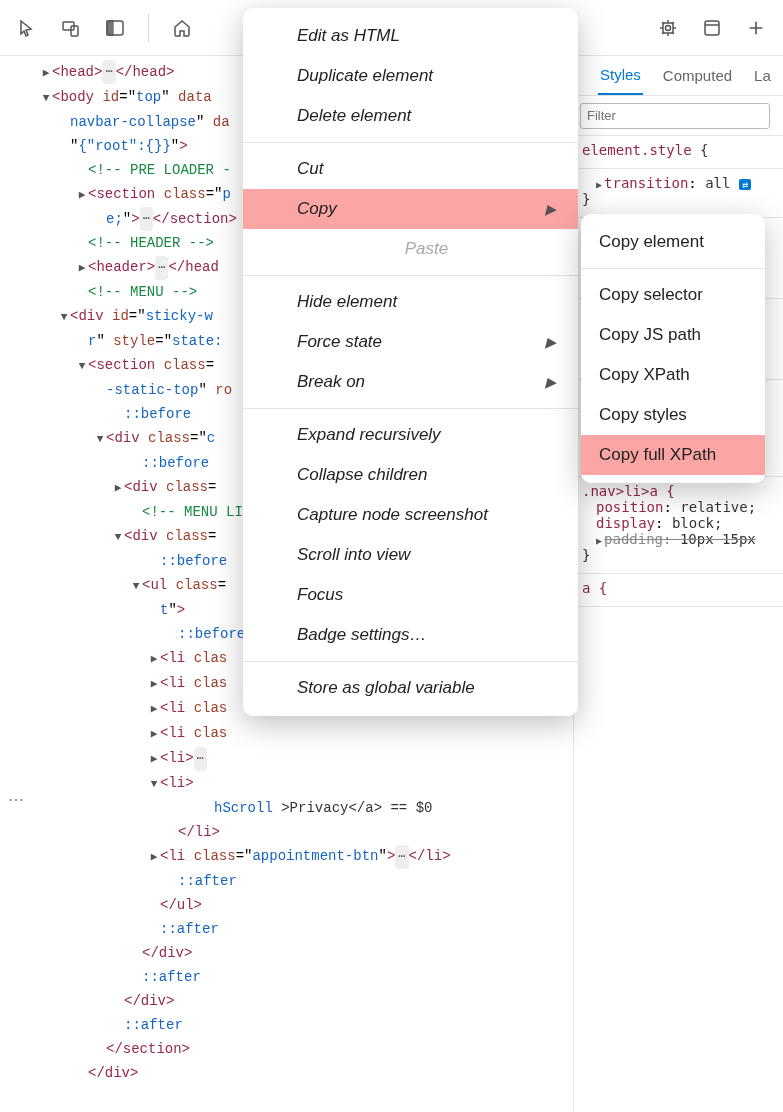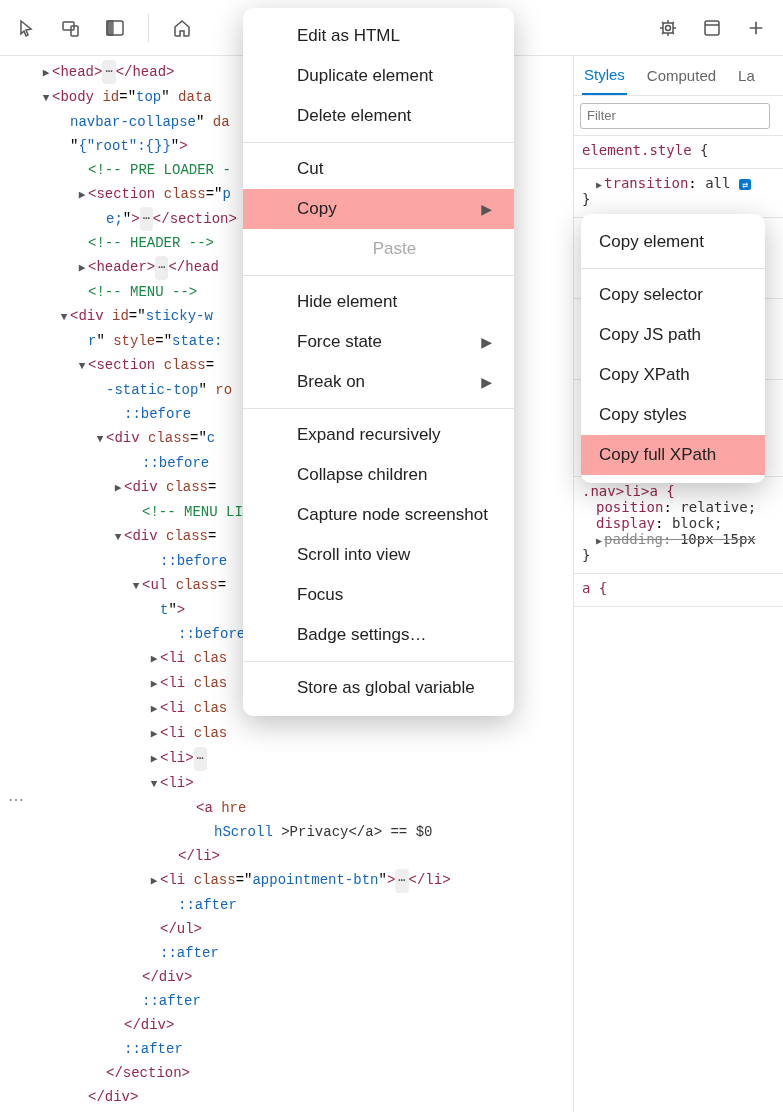--- a/index.html
+++ b/index.html
@@ -74,21 +74,21 @@
       display: flex;
       border-bottom: 1px solid #e5e5e5;
       height: 40px;
       align-items: center;
       padding: 0 8px;
       gap: 18px;
       font-size: 15px;
       color: #666;
     }
     .st-tab { padding: 0 2px; height: 100%; display:flex; align-items:center; }
-    .st-tab.active { color: #0078d4; border-bottom: 2px solid #0078d4; }
+    .st-tab.active { color: #0078d4; border-bottom: 2px solid #0078d4; margin-left: 16px; }
     
     .filter-row {
       display: flex; align-items: center;
       border-bottom: 1px solid #e5e5e5;
       height: 40px;
       padding: 0 6px;
       gap: 12px;
     }
     .filter-row input {
       flex: 1;
@@ -115,21 +115,21 @@
     
     .ctx-menu {
       position: absolute;
       background: #fff;
       border-radius: 10px;
       box-shadow: 0 8px 30px rgba(0,0,0,0.25);
       padding: 8px 0;
       font-size: 17px;
       color: #222;
     }
-    .ctx-main { left: 243px; top: 8px; width: 271px; }
+    .ctx-main { left: 243px; top: 8px; width: 335px; font-style: italic; }
     .ctx-sub  { left: 581px; top: 214px; width: 184px; }
     .ctx-item {
       padding: 10px 22px 10px 54px;
       display: flex;
       align-items: center;
       justify-content: space-between;
       cursor: default;
     }
     .ctx-item.hover { background: #fca5a5; }
     .ctx-item.disabled { color: #aaa; justify-content: center; }
@@ -212,21 +212,20 @@
       <div class="row"><span class="indent" style="width:144px"></span><span class="caret"></span><span class="pseudo">::before</span></div>
       <div class="row"><span class="indent" style="width:126px"></span><span class="caret">▼</span><span class="tag">&lt;ul</span> <span class="attr-n">class</span>=</div>
       <div class="row"><span class="indent" style="width:144px"></span><span class="caret"></span><span class="attr-v">t</span>"<span class="tag">&gt;</span></div>
       <div class="row"><span class="indent" style="width:162px"></span><span class="caret"></span><span class="pseudo">::before</span></div>
       <div class="row"><span class="indent" style="width:144px"></span><span class="caret">▶</span><span class="tag">&lt;li</span> <span class="attr-n">clas</span></div>
       <div class="row"><span class="indent" style="width:144px"></span><span class="caret">▶</span><span class="tag">&lt;li</span> <span class="attr-n">clas</span></div>
       <div class="row"><span class="indent" style="width:144px"></span><span class="caret">▶</span><span class="tag">&lt;li</span> <span class="attr-n">clas</span></div>
       <div class="row"><span class="indent" style="width:144px"></span><span class="caret">▶</span><span class="tag">&lt;li</span> <span class="attr-n">clas</span></div>
       <div class="row"><span class="indent" style="width:144px"></span><span class="caret">▶</span><span class="tag">&lt;li&gt;</span><span class="ellipsis-badge">⋯</span></div>
       <div class="row"><span class="indent" style="width:144px"></span><span class="caret">▼</span><span class="tag">&lt;li&gt;</span></div>
-      <div class="row"><span class="indent" style="width:180px"></span><span class="caret"></span><span class="tag">&lt;a</span> <span class="attr-n">hre</span></div>
       <div class="row"><span class="indent" style="width:198px"></span><span class="caret"></span><span class="attr-v">hScroll</span> <span class="text">&gt;Privacy&lt;/a&gt; == $0</span></div>
       <div class="row"><span class="indent" style="width:162px"></span><span class="caret"></span><span class="tag">&lt;/li&gt;</span></div>
       <div class="row"><span class="indent" style="width:144px"></span><span class="caret">▶</span><span class="tag">&lt;li</span> <span class="attr-n">class</span>="<span class="attr-v">appointment-btn</span>"<span class="tag">&gt;</span><span class="ellipsis-badge">⋯</span><span class="tag">&lt;/li&gt;</span></div>
       <div class="row"><span class="indent" style="width:162px"></span><span class="caret"></span><span class="pseudo">::after</span></div>
       <div class="row"><span class="indent" style="width:144px"></span><span class="caret"></span><span class="tag">&lt;/ul&gt;</span></div>
       <div class="row"><span class="indent" style="width:144px"></span><span class="caret"></span><span class="pseudo">::after</span></div>
       <div class="row"><span class="indent" style="width:126px"></span><span class="caret"></span><span class="tag">&lt;/div&gt;</span></div>
       <div class="row"><span class="indent" style="width:126px"></span><span class="caret"></span><span class="pseudo">::after</span></div>
       <div class="row"><span class="indent" style="width:108px"></span><span class="caret"></span><span class="tag">&lt;/div&gt;</span></div>
       <div class="row"><span class="indent" style="width:108px"></span><span class="caret"></span><span class="pseudo">::after</span></div>

